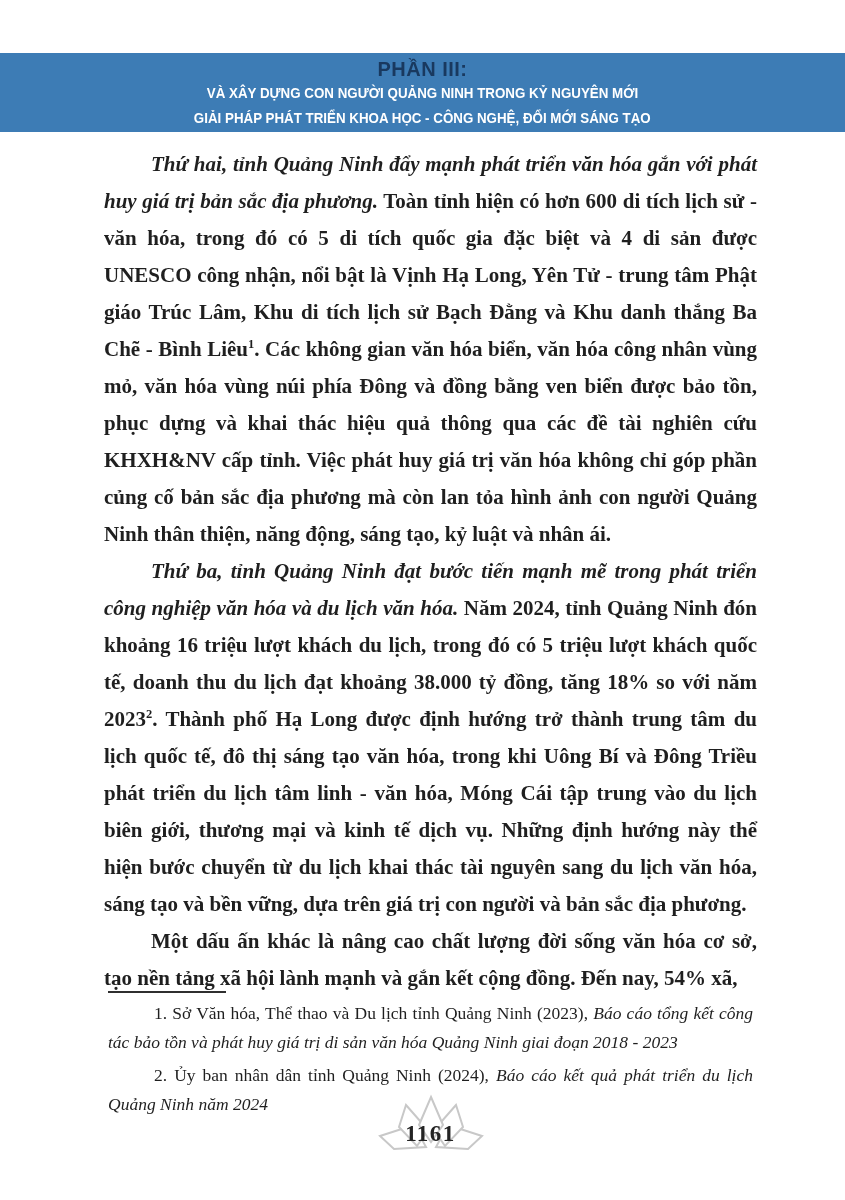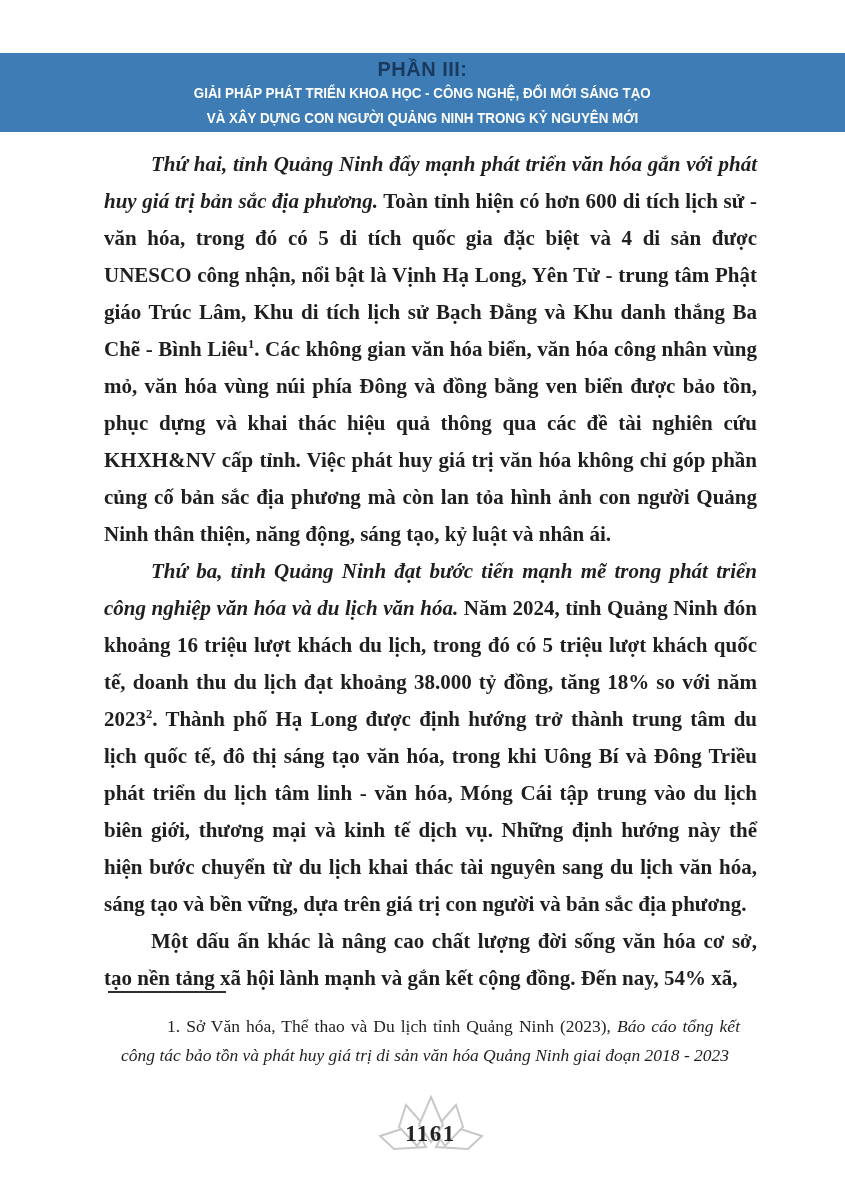--- a/index.html
+++ b/index.html
@@ -42,21 +42,21 @@
 
   
   .fn-rule {
     position:absolute; left:108px; top:991px; width:118px; height:0;
     border-top:2px solid #2f2f2f;
   }
   .footnotes {
     position:absolute; left:104px; top:995px; width:653px;
     font-size:17.5px; line-height:29px; text-align:justify;
   }
-  .footnotes p { margin:17px; text-indent:46px; }
+  .footnotes p { margin:4px; text-indent:46px; }
 
   
   .page-footer {
     position:absolute; left:0; top:1094px; width:845px; height:72px;
     display:flex; justify-content:center;padding-left:8px;
   }
   .lotus-wrap { position:relative; width:122px; height:68px; }
   .lotus-wrap svg { position:absolute; left:0; top:0; }
   .page-number {
     position:absolute; left:0; width:122px; top:27px; text-align:center;
@@ -65,37 +65,38 @@
   }
 </style>
 </head>
 <body>
 
 <div class="page">
 
   <header class="header-band">
     <div class="part-label">PHẦN III:</div>
     <div class="band-subtitle">
-      <span>GIẢI PHÁP PHÁT TRIỂN KHOA HỌC - CÔNG NGHỆ, ĐỔI MỚI SÁNG TẠO</span>
+      <span>VÀ XÂY DỰNG CON NGƯỜI QUẢNG NINH TRONG KỶ NGUYÊN MỚI</span>
     </div>
     <div class="band-subtitle">
-      <span>VÀ XÂY DỰNG CON NGƯỜI QUẢNG NINH TRONG KỶ NGUYÊN MỚI</span>
+      <span>GIẢI PHÁP PHÁT TRIỂN KHOA HỌC - CÔNG NGHỆ, ĐỔI MỚI SÁNG TẠO</span>
     </div>
   </header>
 
   <main class="body-block">
     <p class="para"><span class="it">Thứ hai, tỉnh Quảng Ninh đẩy mạnh phát triển văn hóa gắn với phát huy giá trị bản sắc địa phương.</span><span> Toàn tỉnh hiện có hơn 600 di tích lịch sử - văn hóa, trong đó có 5 di tích quốc gia đặc biệt và 4 di sản được UNESCO công nhận, nổi bật là Vịnh Hạ Long, Yên Tử - trung tâm Phật giáo Trúc Lâm, Khu di tích lịch sử Bạch Đằng và Khu danh thắng Ba Chẽ - Bình Liêu</span><sup class="fn-ref">1</sup><span>. Các không gian văn hóa biển, văn hóa công nhân vùng mỏ, văn hóa vùng núi phía Đông và đồng bằng ven biển được bảo tồn, phục dựng và khai thác hiệu quả thông qua các đề tài nghiên cứu KHXH&amp;NV cấp tỉnh. Việc phát huy giá trị văn hóa không chỉ góp phần củng cố bản sắc địa phương mà còn lan tỏa hình ảnh con người Quảng Ninh thân thiện, năng động, sáng tạo, kỷ luật và nhân ái.</span></p>
     <p class="para"><span class="it">Thứ ba, tỉnh Quảng Ninh đạt bước tiến mạnh mẽ trong phát triển công nghiệp văn hóa và du lịch văn hóa.</span><span> Năm 2024, tỉnh Quảng Ninh đón khoảng 16 triệu lượt khách du lịch, trong đó có 5 triệu lượt khách quốc tế, doanh thu du lịch đạt khoảng 38.000 tỷ đồng, tăng 18% so với năm 2023</span><sup class="fn-ref">2</sup><span>. Thành phố Hạ Long được định hướng trở thành trung tâm du lịch quốc tế, đô thị sáng tạo văn hóa, trong khi Uông Bí và Đông Triều phát triển du lịch tâm linh - văn hóa, Móng Cái tập trung vào du lịch biên giới, thương mại và kinh tế dịch vụ. Những định hướng này thể hiện bước chuyển từ du lịch khai thác tài nguyên sang du lịch văn hóa, sáng tạo và bền vững, dựa trên giá trị con người và bản sắc địa phương.</span></p>
     <p class="para"><span>Một dấu ấn khác là nâng cao chất lượng đời sống văn hóa cơ sở, tạo nền tảng xã hội lành mạnh và gắn kết cộng đồng. Đến nay, 54% xã,</span></p>
   </main>
 
   <div class="fn-rule"></div>
 
   <footer class="footnotes">
     <p><span>1. Sở Văn hóa, Thể thao và Du lịch tỉnh Quảng Ninh (2023), </span><span class="it">Báo cáo tổng kết công tác bảo tồn và phát huy giá trị di sản văn hóa Quảng Ninh giai đoạn 2018 - 2023</span></p>
+    <p><span>2. Ủy ban nhân dân tỉnh Quảng Ninh (2024), </span><span class="it">Báo cáo kết quả phát triển du lịch Quảng Ninh năm 2024</span></p>
   </footer>
 
   <div class="page-footer">
     <div class="lotus-wrap">
       <svg width="122" height="68" viewBox="0 0 122 68" xmlns="http://www.w3.org/2000/svg">
         <g fill="#ffffff" stroke="#c8c8c8" stroke-width="2" stroke-linejoin="miter">
           <path d="M10 42 L44 31 L56 53 L24 55 Z"></path>
           <path d="M112 42 L78 31 L66 53 L98 55 Z"></path>
           <path d="M36 11 L58 36 L47 52 L29 33 Z"></path>
           <path d="M86 11 L64 36 L75 52 L93 33 Z"></path>

